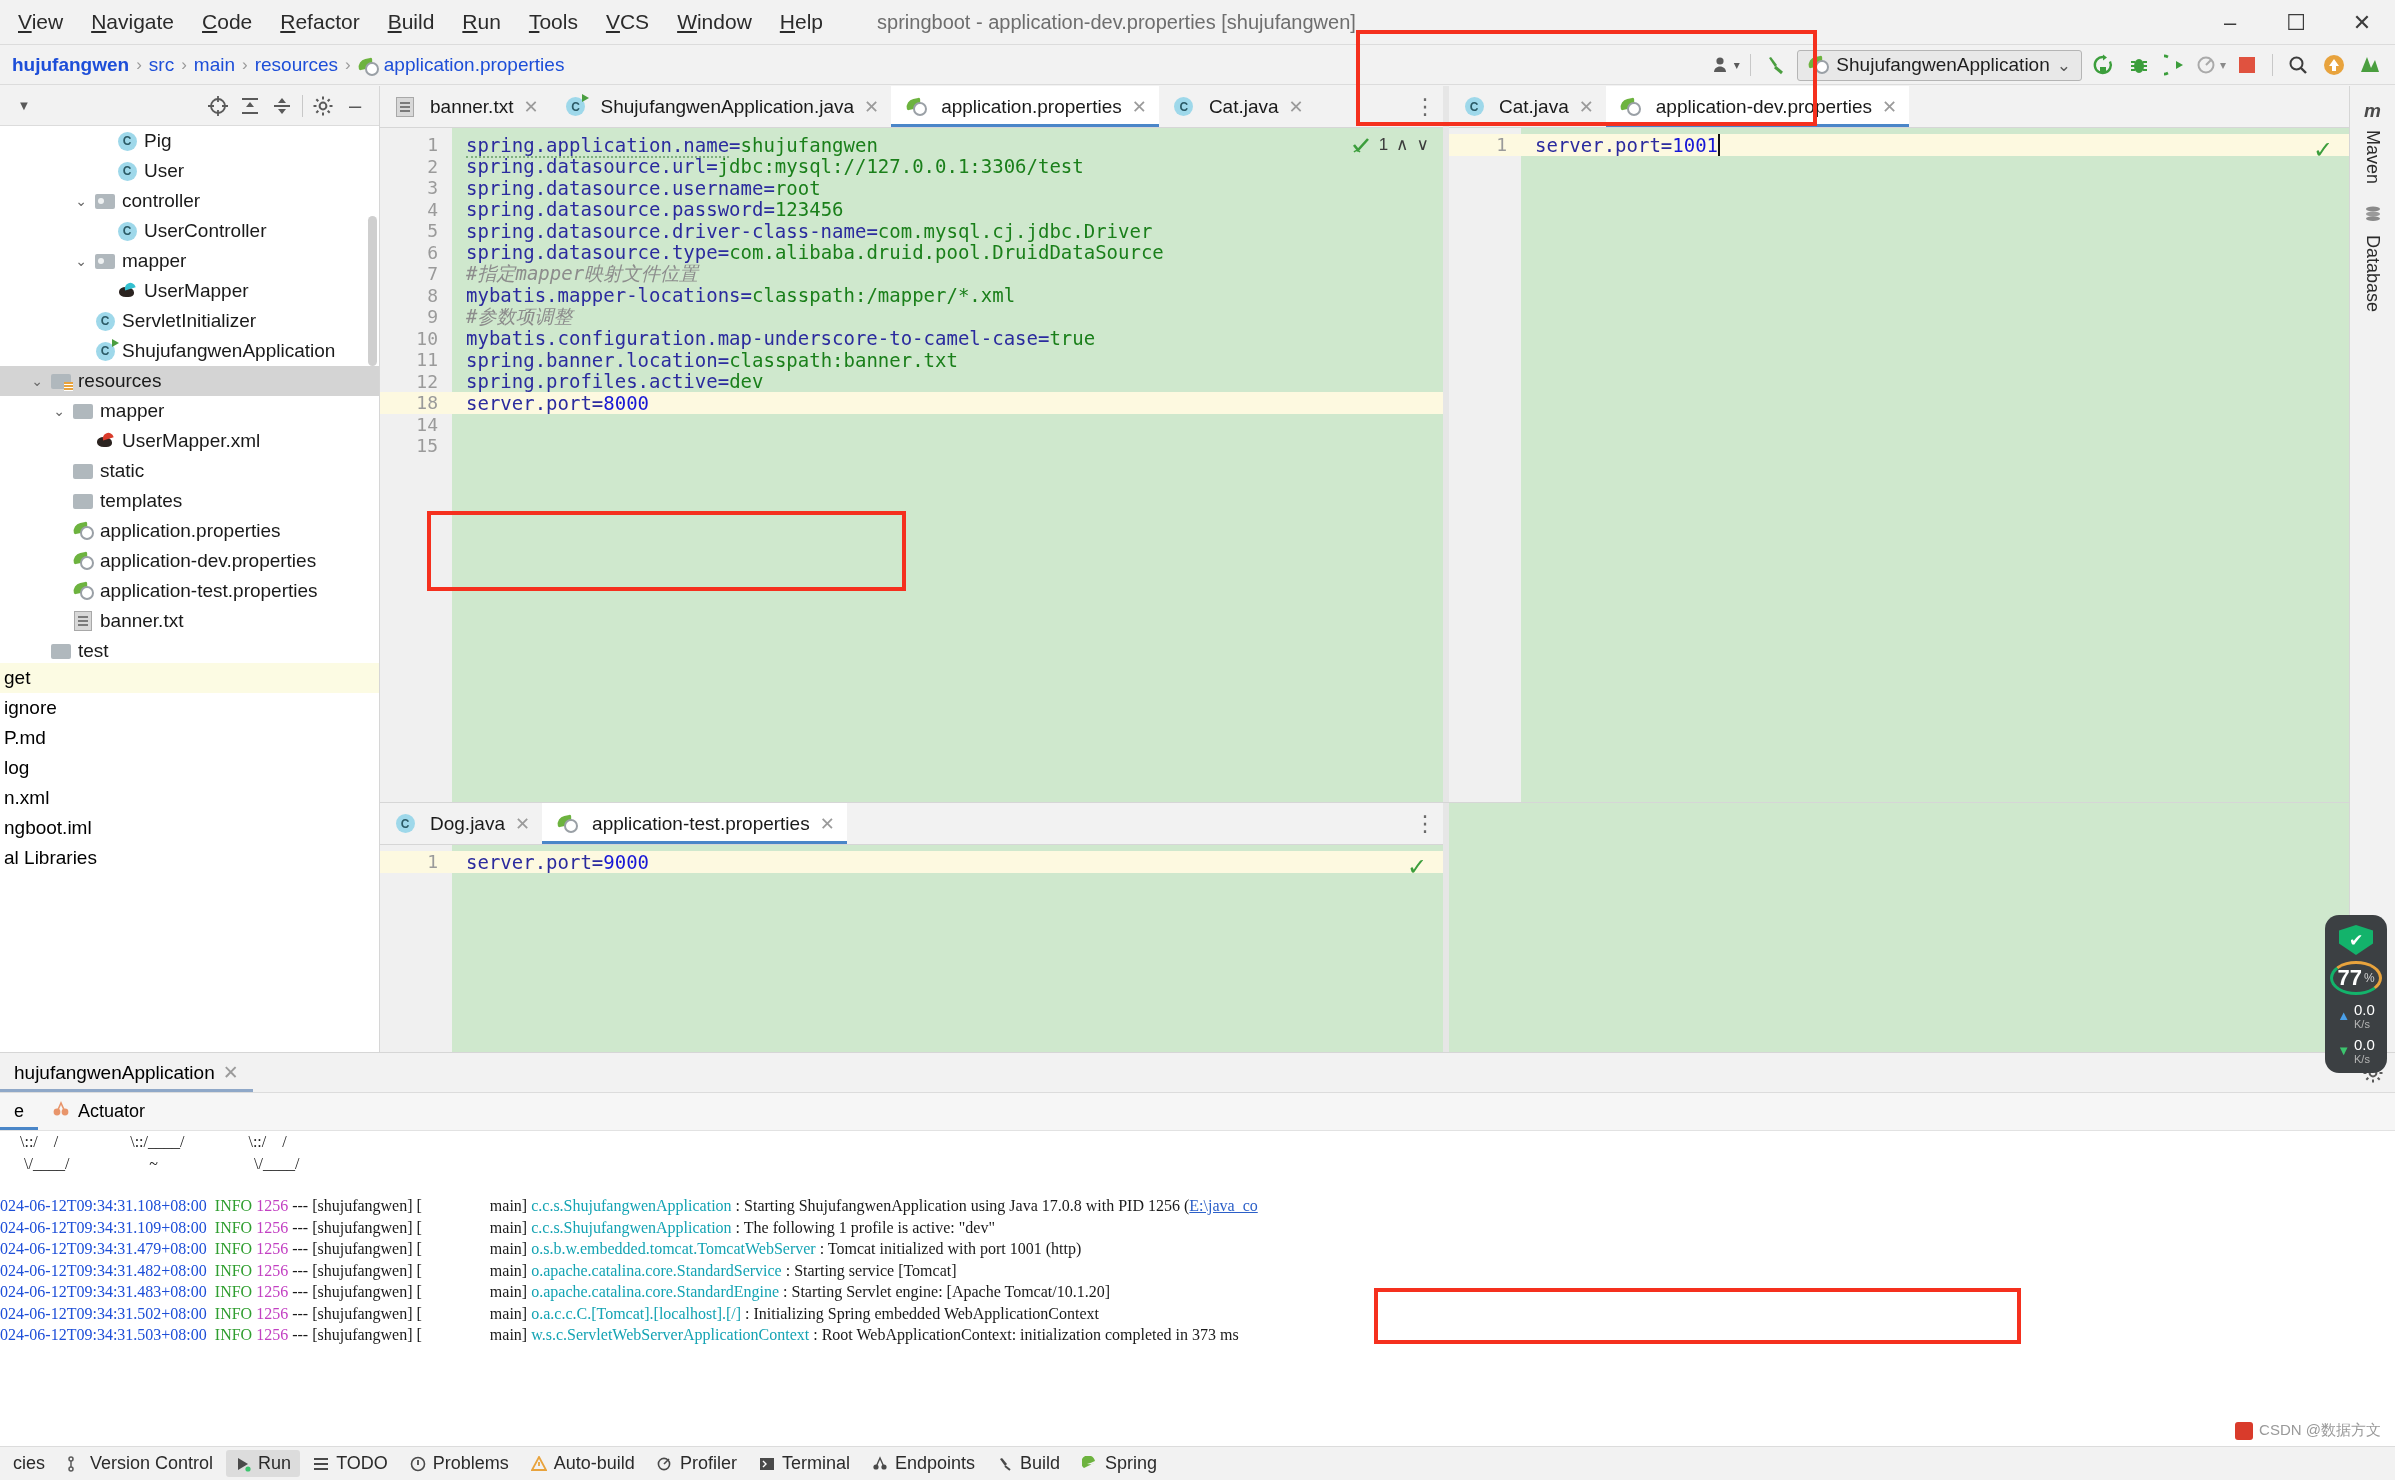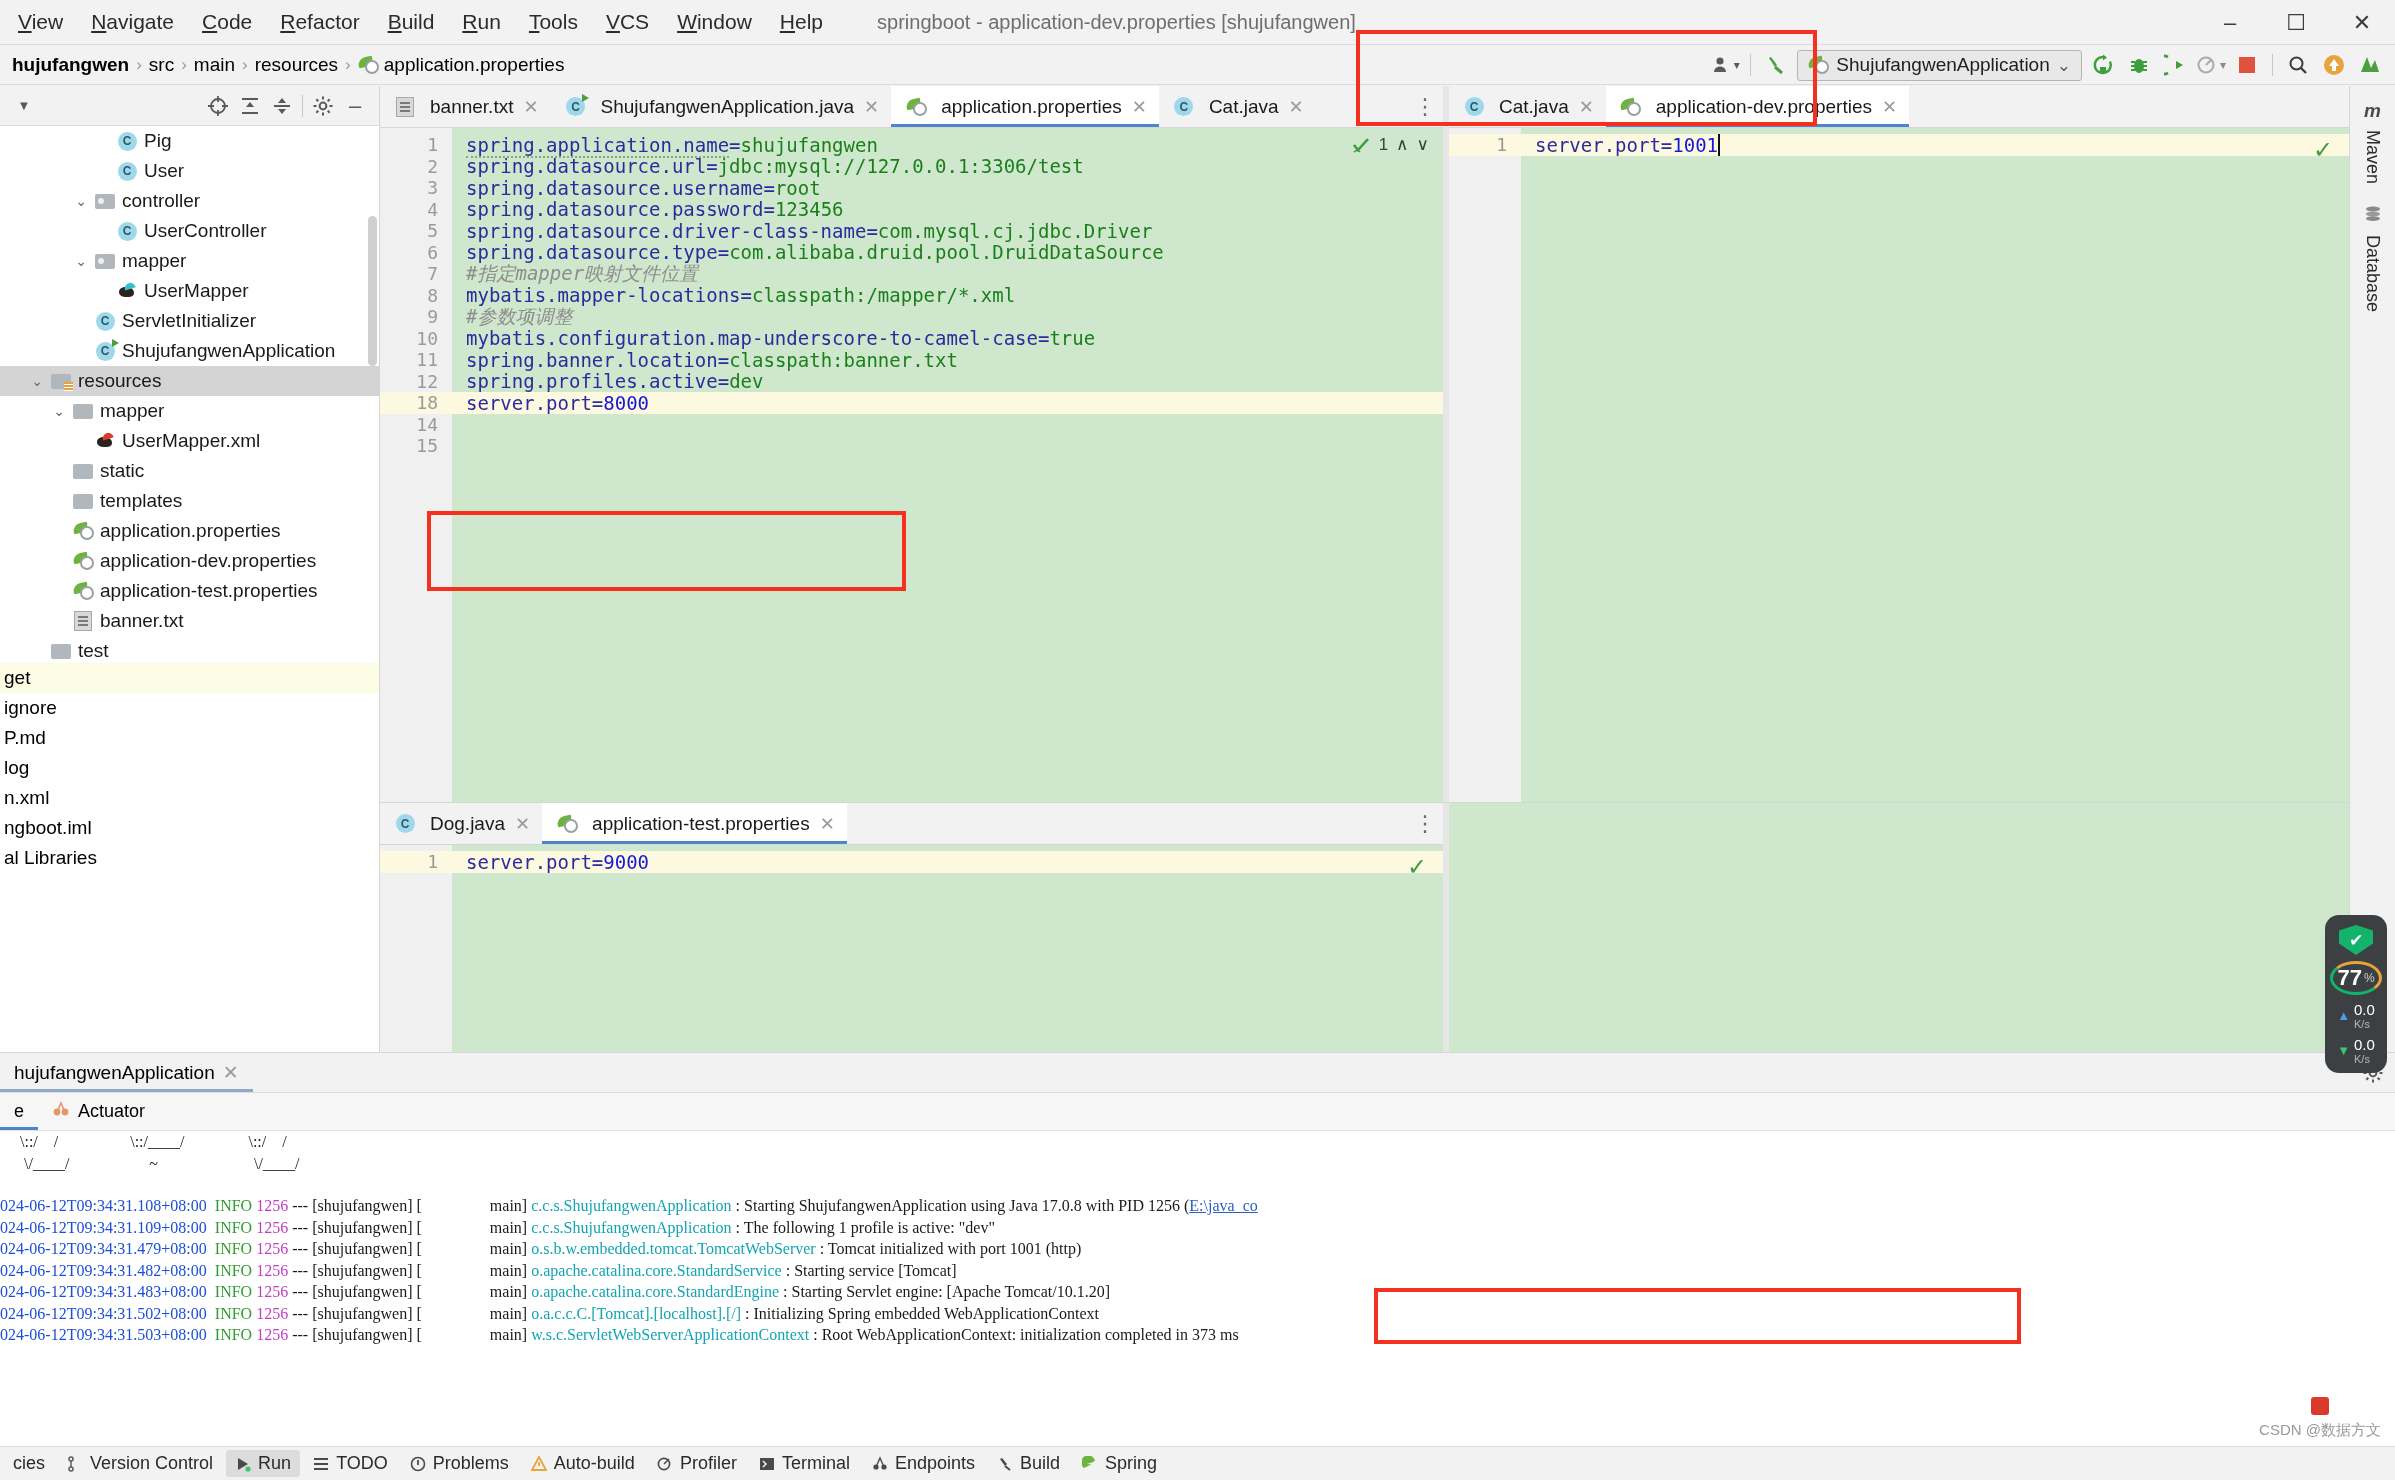--- a/index.html
+++ b/index.html
@@ -14,21 +14,21 @@
   .menu .mi{ padding:4px 14px; font-size:21px; color:#2b2b2b; cursor:default; }
   .menu .mi u{ text-decoration:underline; }
   .win-title{ margin-left:40px; font-size:20px; color:#6e6e6e; }
   .wincontrols{ position:absolute; right:0; top:0; height:45px; display:flex; }
   .wincontrols div{ width:66px; height:45px; display:flex; align-items:center;
     justify-content:center; font-size:22px; color:#3c3c3c; }
 
   
   .navbar{ height:40px; background:#f2f2f2; display:flex; align-items:center;
     padding-left:8px; border-bottom:1px solid #dcdcdc; position:relative; }
-  .crumb{ font-size:19px; color:#000000; padding:0 4px; display:flex; align-items:center; gap:5px;}
+  .crumb{ font-size:19px; color:#1d4ed8; padding:0 4px; display:flex; align-items:flex-end; gap:5px;}
   .crumb.bold{ font-weight:bold; }
   .sep{ color:#9a9a9a; font-size:17px; padding:0 3px; }
 
   
   .runbar{ position:absolute; right:10px; top:2px; display:flex; align-items:center; gap:6px; height:36px;}
   .tb-icon{ width:30px; height:30px; display:flex; align-items:center; justify-content:center;
      font-size:19px; color:#4a4a4a; }
   .vsep{ width:1px; height:22px; background:#c8c8c8; margin:0 4px; }
   .runcfg{ display:flex; align-items:center; gap:7px; height:31px; padding:0 10px;
     border:1px solid #b5b5b5; background:#e8e8e8; border-radius:3px; font-size:19px; color:#1e1e1e; }
@@ -172,21 +172,21 @@
     border-left-color:#13b36b; border-bottom-color:#13b36b;
     display:flex;align-items:center;justify-content:center;color:#fff;font-weight:bold;font-size:22px;}
   .fw .ring small{ font-size:12px; font-weight:normal; color:#cfcfcf; margin-left:2px;}
   .fw .spd{ display:flex; align-items:center; gap:4px; color:#fff; font-size:13px; }
   .fw .spd .ar{ color:#4a9fe8; font-size:13px; }
   .fw .spd .ar.dn{ color:#3cc46e; }
   .fw .spd b{ font-size:15px; font-weight:normal; }
   .fw .spd i{ font-style:normal; font-size:11px; color:#b5b5b5; display:block; }
 
   .wm{ position:absolute; right:14px; bottom:40px; font-size:15px; color:#9a9a9a; z-index:60;
-     display:flex; align-items:center; gap:6px;flex-direction:column;}
+     display:flex; align-items:center; gap:6px;}
   .wm .lg{ width:18px;height:18px;background:#d93b2b;border-radius:3px;}
 </style>
 </head>
 <body>
 
 <div class="titlebar">
   <div class="menu" id="menu-bar">
       <div class="mi"><u>V</u>iew</div>
       <div class="mi"><u>N</u>avigate</div>
       <div class="mi"><u>C</u>ode</div>

